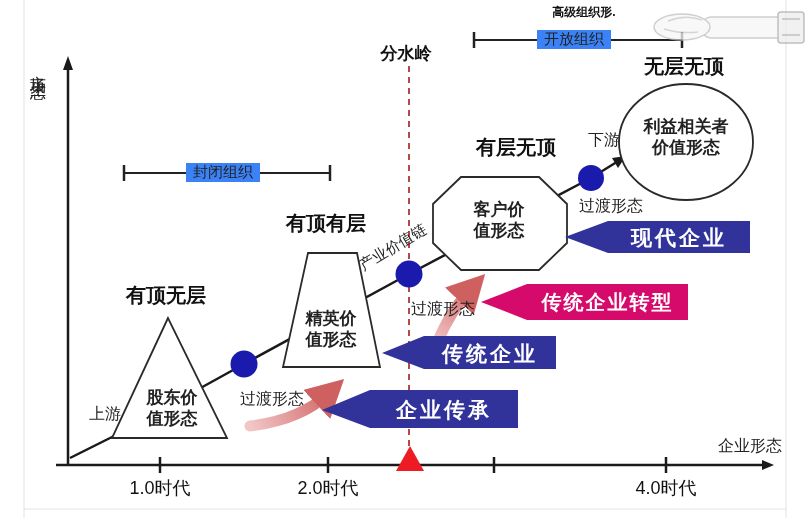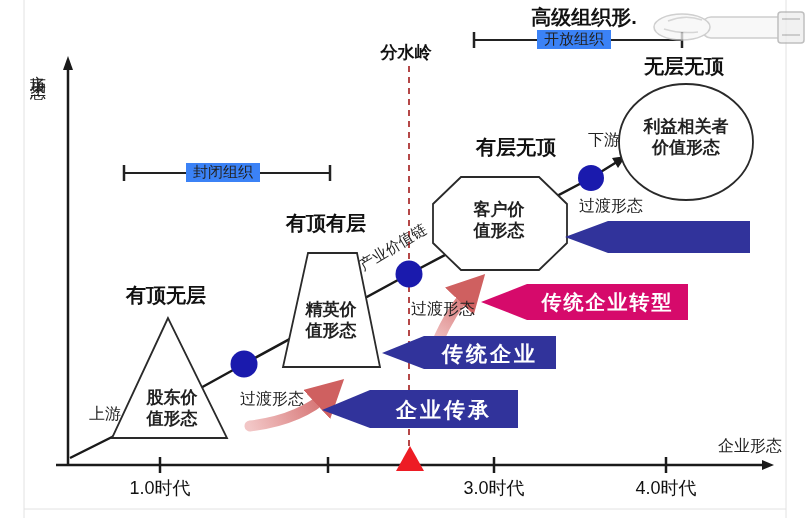--- a/index.html
+++ b/index.html
@@ -6,21 +6,21 @@
   #canvas{
     position:relative;width:810px;height:518px;background:#ffffff;overflow:hidden;
     font-family:"Liberation Sans",sans-serif;color:#1a1a1a;
   }
   #diagram-svg{position:absolute;left:0;top:0;z-index:1;}
   .lbl{position:absolute;z-index:2;text-align:center;line-height:1.25;}
   .heading{font-size:20px;font-weight:bold;color:#111;}
   .shape-label{font-size:17px;font-weight:600;white-space:pre-line;color:#222;}
   .small{font-size:15px;color:#222;}
   .mid{font-size:16px;color:#222;}
-  .bracket-title{font-size:20px;font-weight:bold;color:#111;}
+  .bracket-title{font-size:12px;font-weight:bold;color:#111;}
   .bracket-span{font-size:15px;color:#222;background:#3b82f6;padding:0 7px;}
   .banner-label{font-size:21px;font-weight:bold;color:#fff;letter-spacing:3px;}
   .tick-label{font-size:18px;color:#111;text-align:center;}
   .vertical{writing-mode:vertical-rl;text-orientation:upright;letter-spacing:3px;}
   .rotated{transform:rotate(-31deg);}
 </style>
 </head>
 <body>
 
 <div id="canvas">
@@ -94,49 +94,50 @@
     <circle cx="244" cy="364" r="13.5" fill="#1a1aad"></circle>
     <circle cx="409" cy="274" r="13.5" fill="#1a1aad"></circle>
     <circle cx="591" cy="178" r="13" fill="#1a1aad"></circle>
 
     <polygon points="410,446 396,471 424,471" fill="#ed1c24"></polygon>
   </svg>
 
   <div class="lbl mid vertical" style="left:28px;top:62px;">市场生态</div>
   <div class="lbl mid" style="left:700px;top:436px;width:100px;">企业形态</div>
   <div class="lbl tick-label" style="left:115px;top:477px;width:90px;">1.0时代</div>
-  <div class="lbl tick-label" style="left:449px;top:477px;width:90px;">3.0时代</div>
+  <div class="lbl tick-label" style="left:283px;top:477px;width:90px;">2.0时代</div>
   <div class="lbl tick-label" style="left:621px;top:477px;width:90px;">4.0时代</div>
 
-  <div class="lbl bracket-title" style="left:356px;top:43px;width:100px;font-size:17px;font-family:Liberation Mono, monospace;">分水岭</div>
+  <div class="lbl bracket-title" style="left:356px;top:43px;width:100px;font-size:17px;">分水岭</div>
 
   <div class="lbl bracket-span" style="left:186px;top:163px;">封闭组织</div>
   <div class="lbl bracket-title" style="left:504px;top:5px;width:160px;">高级组织形.</div>
   <div class="lbl bracket-span" style="left:537px;top:30px;">开放组织</div>
 
   <div class="lbl heading" style="left:96px;top:283px;width:140px;">有顶无层</div>
   <div class="lbl heading" style="left:256px;top:211px;width:140px;">有顶有层</div>
   <div class="lbl heading" style="left:446px;top:135px;width:140px;">有层无顶</div>
   <div class="lbl heading" style="left:614px;top:54px;width:140px;">无层无顶</div>
 
   <div class="lbl shape-label" style="left:112px;top:387px;width:120px;font-family:Liberation Serif, serif;">股东价
 值形态</div>
-  <div class="lbl shape-label" style="left:271px;top:299px;width:120px;">精英价
+  <div class="lbl shape-label" style="left:271px;top:308px;width:120px;">精英价
 值形态</div>
   <div class="lbl shape-label" style="left:439px;top:199px;width:120px;">客户价
 值形态</div>
   <div class="lbl shape-label" style="left:616px;top:116px;width:140px;">利益相关者
 价值形态</div>
 
   <div class="lbl mid" style="left:80px;top:404px;width:50px;">上游</div>
   <div class="lbl mid" style="left:579px;top:130px;width:50px;">下游</div>
 
   <div class="lbl mid" style="left:212px;top:389px;width:120px;">过渡形态</div>
   <div class="lbl mid" style="left:383px;top:299px;width:120px;">过渡形态</div>
   <div class="lbl mid" style="left:551px;top:196px;width:120px;">过渡形态</div>
 
   <div class="lbl small rotated" style="left:343px;top:238px;width:100px;">产业价值链</div>
 
   <div class="lbl banner-label" style="left:370px;top:397px;width:148px;">企业传承</div>
   <div class="lbl banner-label" style="left:424px;top:341px;width:132px;">传统企业</div>
   <div class="lbl banner-label" style="left:527px;top:290px;width:161px;font-size:20px;letter-spacing:2px;">传统企业转型</div>
+  <div class="lbl banner-label" style="left:608px;top:225px;width:142px;">现代企业</div>
 
 </div>
 
 </body></html>

